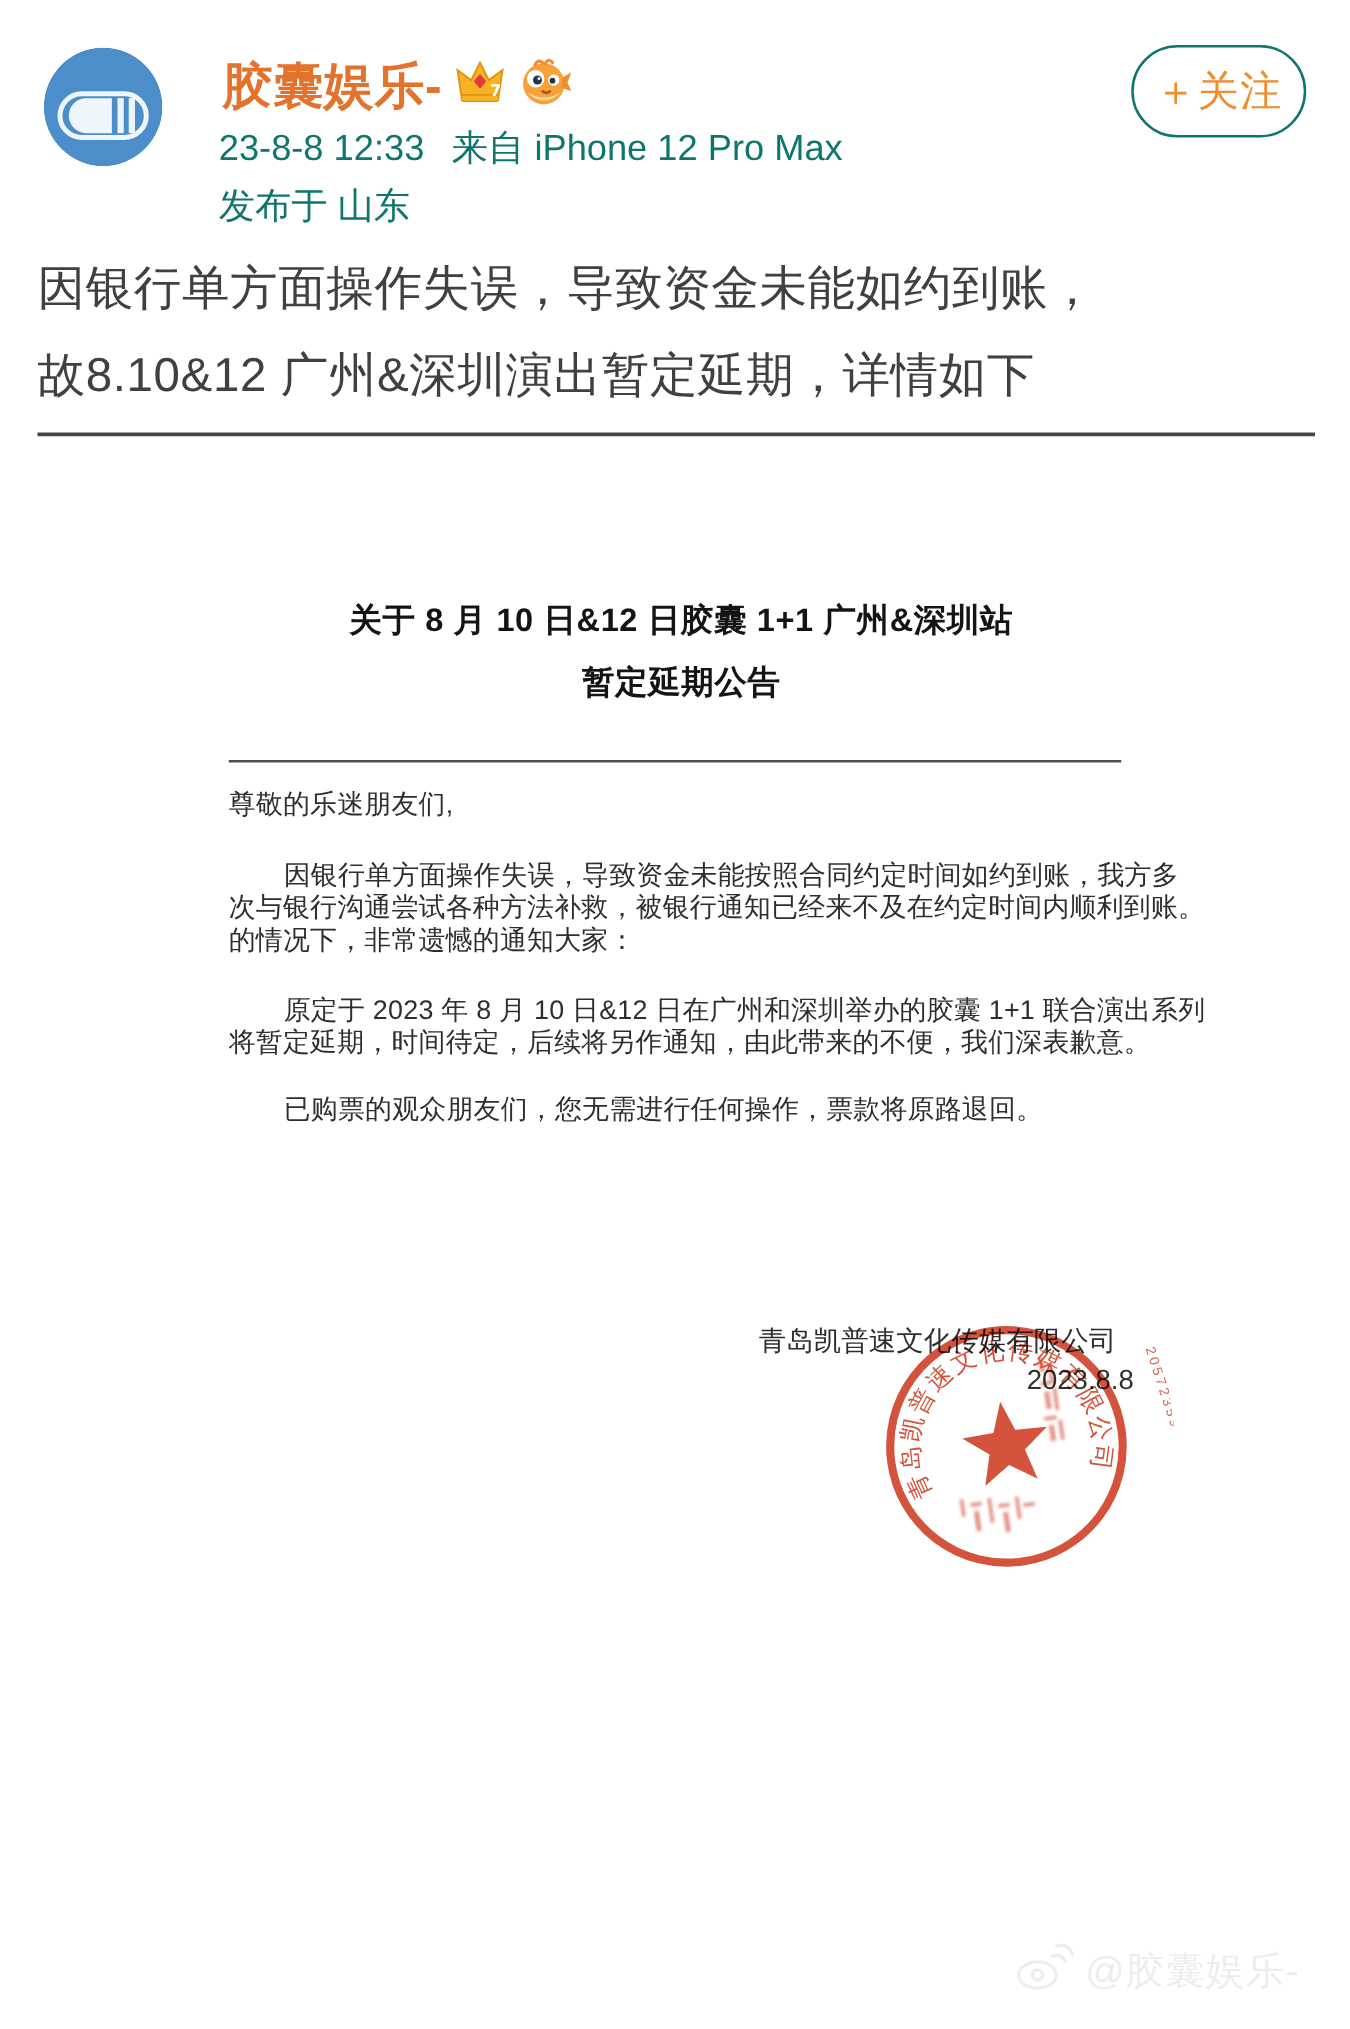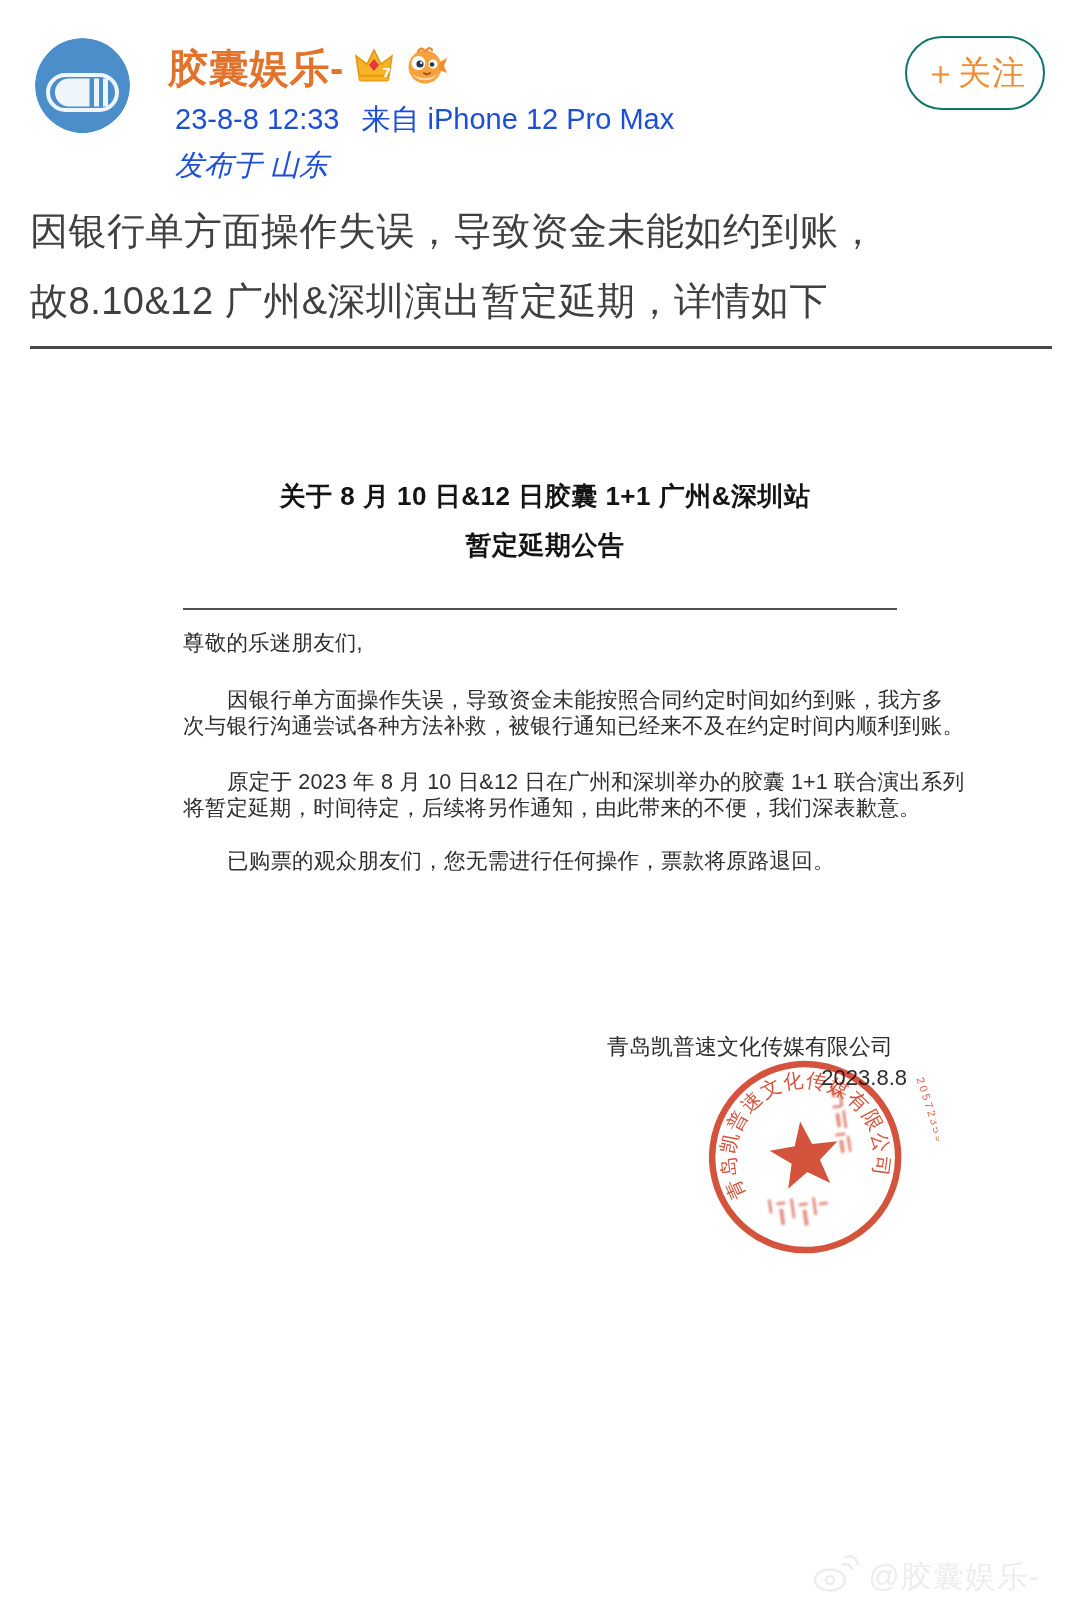--- a/index.html
+++ b/index.html
@@ -5,26 +5,26 @@
   html,body{margin:0;padding:0;}
   body{
     width:1080px;height:1623px;background:#ffffff;position:relative;overflow:hidden;
     font-family:"Liberation Sans","DejaVu Sans",sans-serif;
     -webkit-font-smoothing:antialiased;
   }
   .abs{position:absolute;}
 
   
   .avatar{left:35px;top:38px;width:95px;height:95px;border-radius:50%;overflow:hidden;cursor:pointer;}
-  .name-row{left:168px;top:42px;height:52px;display:flex;align-items:center;}
+  .name-row{left:178px;top:42px;height:52px;display:flex;align-items:center;}
   .author-name{font-size:40px;font-weight:600;color:#e2732d;letter-spacing:0.5px;cursor:pointer;}
   .badge{display:inline-block;margin-left:9px;}
-  .meta{color:#1d4ed8;font-size:29px;line-height:30px;white-space:nowrap;}
+  .meta{color:#0f766e;font-size:29px;line-height:30px;white-space:nowrap;}
   .meta1{left:175px;top:104px;}
-  .meta2{left:175px;top:150px;font-style:italic;}
+  .meta2{left:175px;top:150px;}
   .meta .src-gap{display:inline-block;width:22px;}
   .follow-btn{
     left:905px;top:36px;width:140px;height:74px;background:#fff;
     border:2px solid #0f766e;border-radius:39px;box-sizing:border-box;
     display:flex;align-items:center;justify-content:center;
     color:#f08c2e;font-size:33px;letter-spacing:1px;cursor:pointer;
   }
 
   
   .post-text{left:30px;top:196px;width:1030px;color:#404040;font-size:38px;line-height:70px;font-weight:500;letter-spacing:0.5px;}
@@ -116,20 +116,21 @@
   <div class="doc-title t2">暂定延期公告</div>
   <div class="doc-hr"></div>
 
   <div class="para p0">
     <div>尊敬的乐迷朋友们,</div>
   </div>
 
   <div class="para p1">
     <div class="ind">因银行单方面操作失误，导致资金未能按照合同约定时间如约到账，我方多</div>
     <div>次与银行沟通尝试各种方法补救，被银行通知已经来不及在约定时间内顺利到账。</div>
+    <div>的情况下，非常遗憾的通知大家：</div>
   </div>
 
   <div class="para p2">
     <div class="ind">原定于 2023 年 8 月 10 日&amp;12 日在广州和深圳举办的胶囊 1+1 联合演出系列</div>
     <div>将暂定延期，时间待定，后续将另作通知，由此带来的不便，我们深表歉意。</div>
   </div>
 
   <div class="para p3">
     <div class="ind">已购票的观众朋友们，您无需进行任何操作，票款将原路退回。</div>
   </div>

